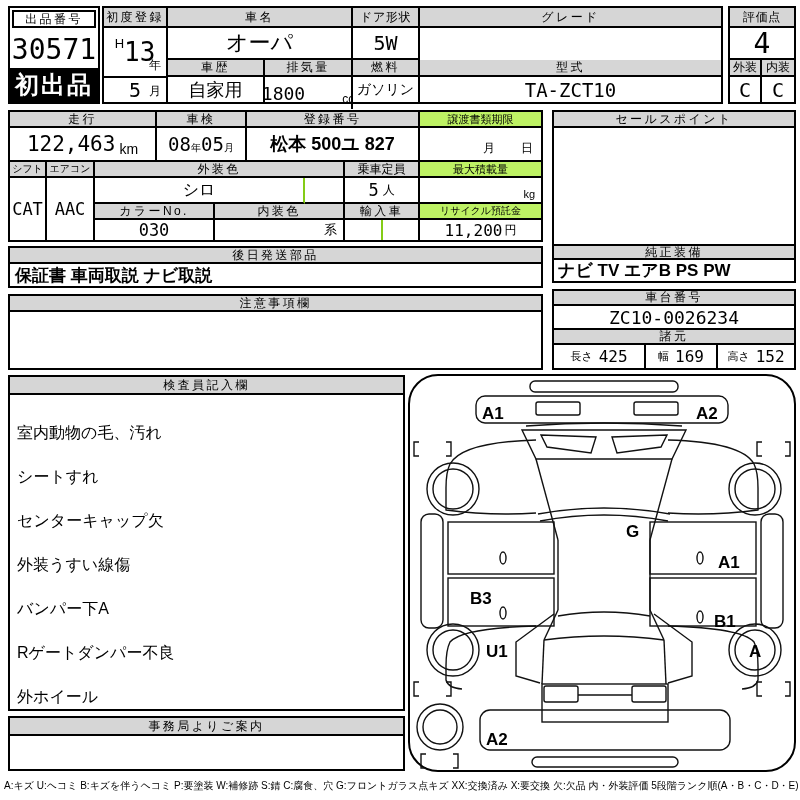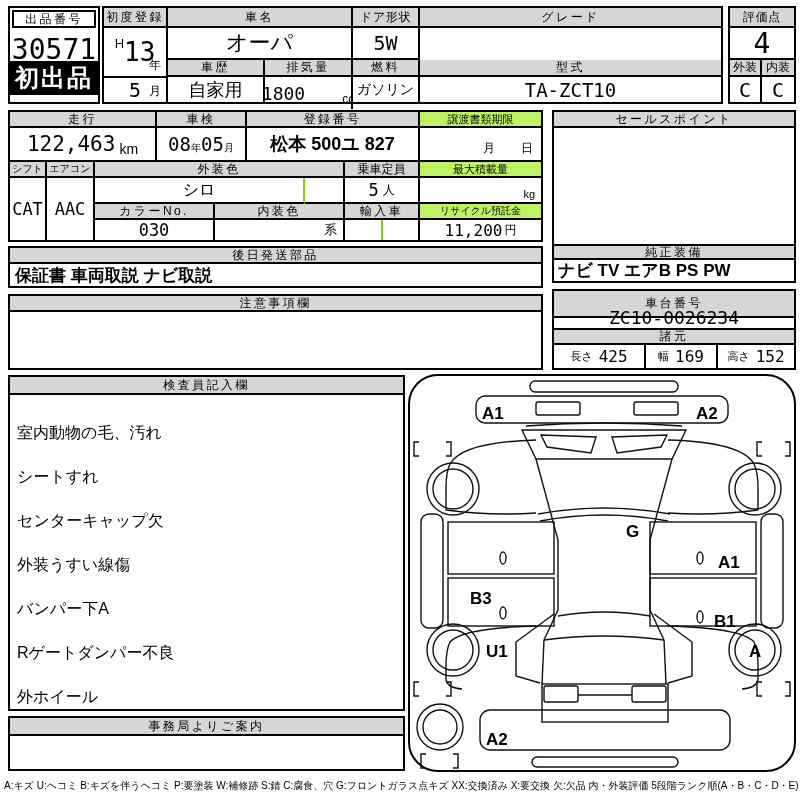--- a/index.html
+++ b/index.html
@@ -18,21 +18,21 @@
   .legend{position:absolute;font-size:10px;white-space:nowrap;letter-spacing:0;}
   svg text{font-family:"Liberation Sans","DejaVu Sans",sans-serif;font-weight:bold;font-size:17px;}
   svg .ln{fill:none;stroke:#111;stroke-width:1.4;}
 </style>
 </head>
 <body>
 
 <div class="box" style="left:8px;top:6px;width:92px;height:98px;">
   <div class="c" style="left:2px;top:2px;width:84px;height:18px;border:2px solid #000;font-size:12px;letter-spacing:.2em;">出品番号</div>
   <div class="c mono" style="left:0;top:22px;width:88px;height:38px;font-size:28px;">30571</div>
-  <div class="c badge" style="left:0;top:53px;width:88px;height:34px;">初出品</div>
+  <div class="c badge" style="left:0;top:60px;width:88px;height:34px;">初出品</div>
 </div>
 
 <div class="box" style="left:102px;top:6px;width:621px;height:98px;">
 
   <div class="c h bb br" style="left:0;top:0;width:64px;height:20px;">初度登録</div>
   <div class="c br bb" style="left:0;top:20px;width:64px;height:50px;">
     <span style="font-size:13px;align-self:flex-start;padding-top:8px;">H</span>
       <span class="mono" style="font-size:26px;">13</span>
     <span style="position:absolute;right:5px;bottom:2px;font-size:12px;">年</span>
   </div>
@@ -134,21 +134,21 @@
   <div class="c" style="left:0;top:16px;width:531px;height:56px;"></div>
 </div>
 
 <div class="box" style="left:552px;top:110px;width:244px;height:173px;">
   <div class="c h bb" style="left:0;top:0;width:240px;height:16px;">セールスポイント</div>
   <div class="c h bb" style="left:0;top:132px;width:240px;height:16px;border-top:2px solid #000;">純正装備</div>
   <div class="c" style="left:0;top:148px;width:240px;height:21px;justify-content:flex-start;padding-left:4px;font-size:17px;font-weight:bold;">ナビ TV エアB PS PW</div>
 </div>
 
 <div class="box" style="left:552px;top:289px;width:244px;height:81px;">
-  <div class="c h bb" style="left:0;top:0;width:240px;height:27px;">車台番号</div>
+  <div class="c h bb" style="left:0;top:0;width:240px;height:15px;">車台番号</div>
   <div class="c bb mono" style="left:0;top:15px;width:240px;height:24px;font-size:18px;">ZC10-0026234</div>
   <div class="c h bb" style="left:0;top:39px;width:240px;height:15px;">諸元</div>
   <div class="c br" style="left:0;top:54px;width:92px;height:23px;">
     <span style="font-size:11px;margin-right:6px;">長さ</span>
       <span class="mono" style="font-size:16px;">425</span>
   </div>
   <div class="c br" style="left:92px;top:54px;width:72px;height:23px;">
     <span style="font-size:11px;margin-right:6px;">幅</span>
       <span class="mono" style="font-size:16px;">169</span>
   </div>

